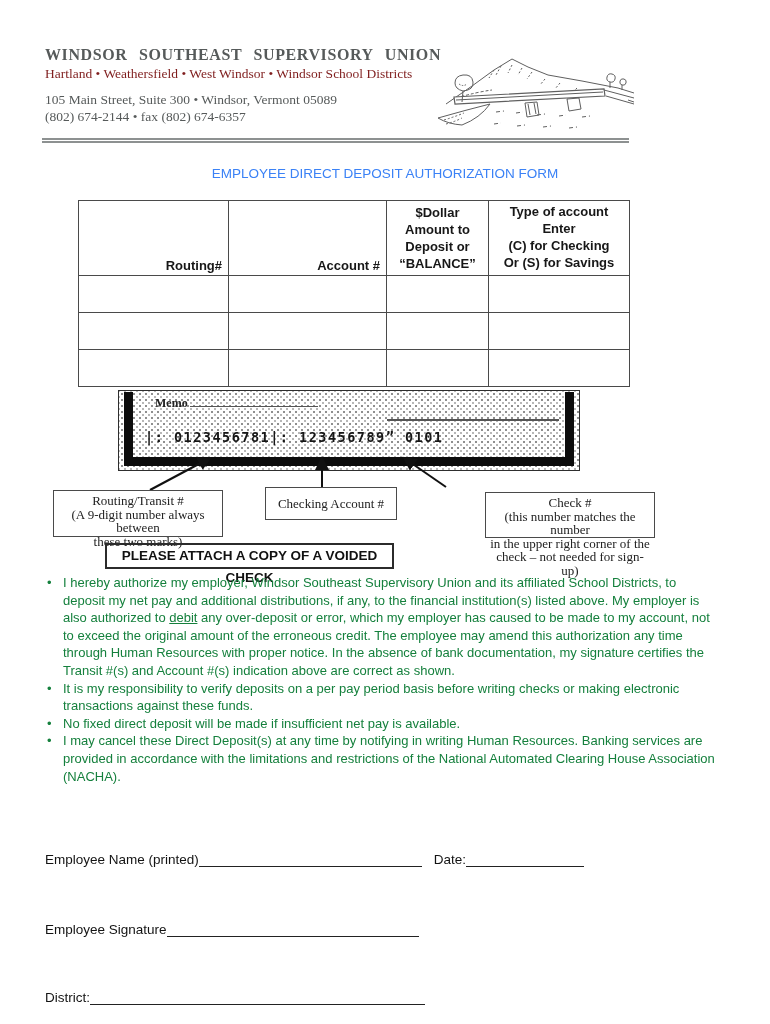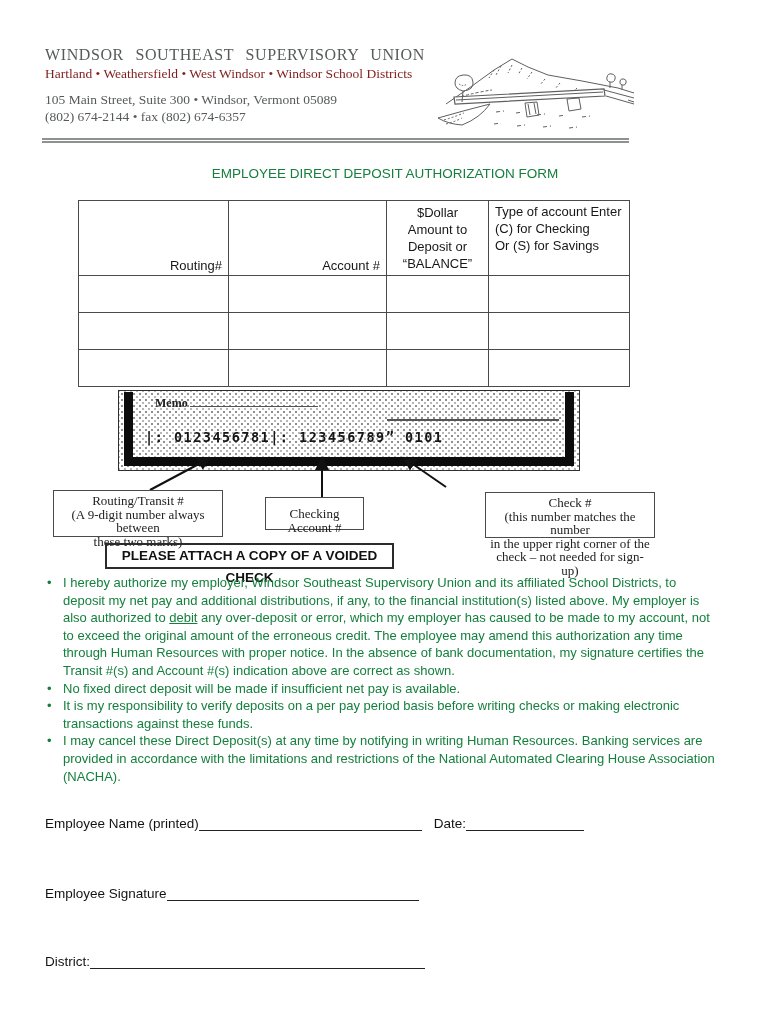--- a/index.html
+++ b/index.html
@@ -4,53 +4,53 @@
 <style>
   * { margin:0; padding:0; box-sizing:border-box; }
   html,body { background:#ffffff; }
   .page {
     position:relative; width:770px; height:1024px; background:#fff;
     font-family:"Liberation Sans", sans-serif; color:#1a1a1a; overflow:hidden;
   }
   
   .org-name {
     position:absolute; left:45px; top:46px;
-    font-family:"Liberation Serif", serif; font-weight:normal;
+    font-family:"Liberation Serif", serif; font-weight:bold;
     font-size:16px; letter-spacing:0.6px; word-spacing:7px; color:#565a5a;
   }
   .districts {
     position:absolute; left:45px; top:66px;
     font-family:"Liberation Serif", serif; font-size:13.5px; color:#7f1d1d;
   }
   .addr1 { position:absolute; left:45px; top:92px;
     font-family:"Liberation Serif", serif; font-size:13.5px; color:#565a5a; }
   .addr2 { position:absolute; left:45px; top:109px;
     font-family:"Liberation Serif", serif; font-size:13.5px; color:#565a5a; }
   .bridge { position:absolute; left:432px; top:40px; }
   .double-rule {
     position:absolute; left:42px; top:138px; width:587px; height:5px;
     border-top:2px solid #8d9191; border-bottom:2px solid #8d9191;
   }
   
   .form-title {
     position:absolute; left:0; top:166px; width:770px;
-    text-align:center; font-size:13.5px; color:#15803d;
+    text-align:center; font-size:13.5px; color:#3b82f6;
   }
   
   .deposit-table {
     position:absolute; left:78px; top:200px; width:551px;
     border-collapse:collapse; table-layout:fixed;
     font-size:13px; color:#171717;
   }
-  .deposit-table th, .deposit-table td { border:1.5px solid #4a4a4a; padding:2px 6px; font-weight:normal; }
+  .deposit-table th, .deposit-table td { border:1.5px solid #4a4a4a; padding:2px 6px; font-weight:bold; }
   .deposit-table thead tr { height:75px; }
   .deposit-table tbody tr { height:37px; }
   .th-bottom { vertical-align:bottom; text-align:right; padding-bottom:5px; }
   .th-center { vertical-align:middle; text-align:center; white-space:pre-line; line-height:17px; }
-  .th-left   { vertical-align:top; text-align:left; white-space:pre-line; line-height:17px; padding-top:4px; padding-left:8px;border-radius:7px; }
+  .th-left   { vertical-align:top; text-align:center; white-space:pre-line; line-height:17px; padding-top:4px; padding-left:8px;border-radius:7px; }
   
   .check {
     position:absolute; left:118px; top:390px; width:462px; height:81px;
     border:1px solid #2e2e2e;
     background-image:
       radial-gradient(circle, #8f8f8f 0.8px, transparent 1px),
       radial-gradient(circle, #b5b5b5 0.7px, transparent 0.9px);
     background-size:6px 6px, 6px 6px;
     background-position:0 0, 3px 3px;
   }
@@ -67,37 +67,37 @@
     font-size:13.5px; letter-spacing:1.5px; color:#161616;
   }
   
   .arrows { position:absolute; left:0; top:452px; pointer-events:none; }
   .callout {
     position:absolute; border:1px solid #4a4a4a; background:#fff;
     font-family:"Liberation Serif", serif; font-size:13px; line-height:13.5px;
     text-align:center; white-space:pre-line; color:#222; padding:3px 2px;
   }
   .callout-routing { left:53px;  top:490px; width:170px; height:47px; }
-  .callout-account { left:265px; top:497px; width:99px; height:33px; padding-top:9px; }
+  .callout-account { left:265px; top:487px; width:132px; height:33px; padding-top:9px; }
   .callout-check   { left:437px; top:492px; width:170px; height:46px;margin-left:48px; }
   .voided-notice {
     position:absolute; left:105px; top:543px; width:289px; height:26px;
     border:2px solid #2b2b2b; text-align:center; line-height:22px;
     font-weight:bold; font-size:13.5px; color:#111;
   }
   
   .terms {
     position:absolute; left:45px; top:574px; width:676px;
     list-style:none; font-size:13px; line-height:17.6px; color:#15803d;
   }
   .terms li { position:relative; padding-left:18px; }
   .terms li::before { content:"•"; position:absolute; left:2px; top:0; font-size:13px; }
   .u { text-decoration:underline; }
   
-  .sig-row { position:absolute; left:45px; font-size:13.5px; color:#131313; white-space:nowrap; }
+  .sig-row { position:absolute; left:45px; font-size:13.5px; color:#131313; white-space:nowrap;margin-top:36px; }
   .row-name     { top:816px; }
   .row-sig      { top:886px; }
   .row-district { top:954px; }
   .fill-line { display:inline-block; border-bottom:1.3px solid #222; height:15px; vertical-align:bottom; }
   .w-name { width:223px; }
   .w-date { width:118px; }
   .w-sig  { width:252px; }
   .w-dist { width:335px; }
   .date-label { margin-left:12px; }
   svg .ln { stroke:#5f5f5f; stroke-width:1; fill:none; }
@@ -214,22 +214,22 @@
   <div class="callout callout-account">Checking Account #</div>
   <div class="callout callout-check">Check #
 (this number matches the number
 in the upper right corner of the
 check – not needed for sign-up)</div>
 
   <div class="voided-notice">PLEASE ATTACH A COPY OF A VOIDED CHECK</div>
 
   <ul class="terms">
     <li><span>I hereby authorize my employer, Windsor Southeast Supervisory Union and its affiliated School Districts, to deposit my net pay and additional distributions, if any, to the financial institution(s) listed above.  My employer is also authorized to </span><span class="u">debit</span><span> any over-deposit or error, which my employer has caused to be made to my account, not to exceed the original amount of the erroneous credit.  The employee may amend this authorization any time through Human Resources with proper notice. In the absence of bank documentation, my signature certifies the Transit #(s) and Account #(s) indication above are correct as shown.</span></li>
+    <li>It is my responsibility to verify deposits on a per pay period basis before writing checks or making electronic transactions against these funds.</li>
     <li>No fixed direct deposit will be made if insufficient net pay is available.</li>
-    <li>It is my responsibility to verify deposits on a per pay period basis before writing checks or making electronic transactions against these funds.</li>
     <li>I may cancel these Direct Deposit(s) at any time by notifying in writing Human Resources. Banking services are provided in accordance with the limitations and restrictions of the National Automated Clearing House Association (NACHA).</li>
   </ul>
 
   <div class="sig-row row-name">
     <span>Employee Name (printed)</span><span class="fill-line w-name"></span><span class="date-label">Date:</span><span class="fill-line w-date"></span>
   </div>
   <div class="sig-row row-sig">
     <span>Employee Signature</span><span class="fill-line w-sig"></span>
   </div>
   <div class="sig-row row-district">

